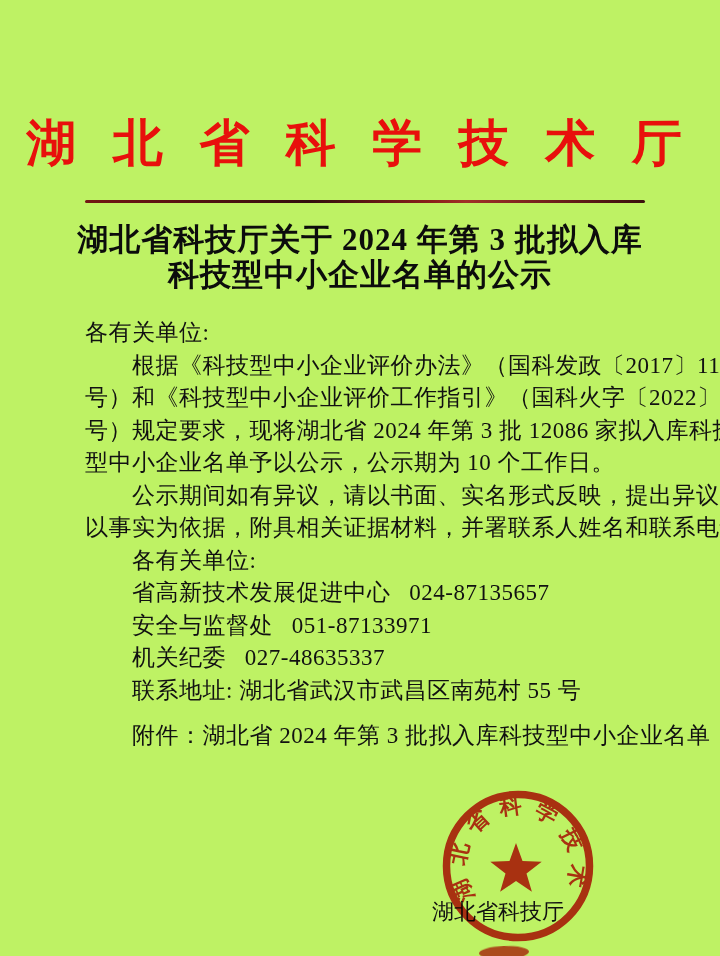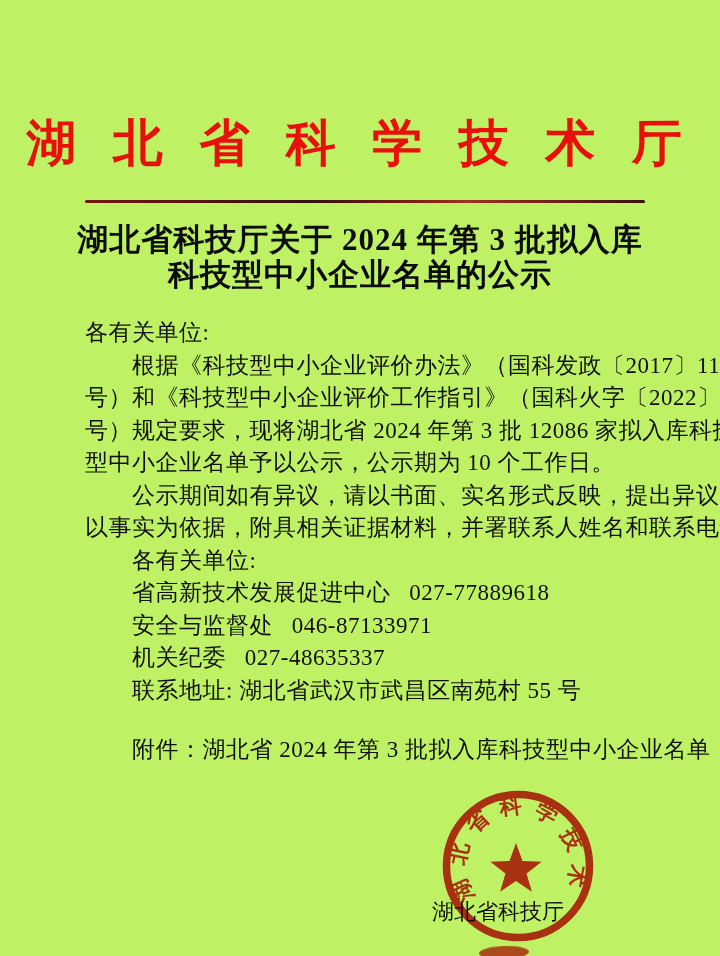--- a/index.html
+++ b/index.html
@@ -37,21 +37,21 @@
     color:#0c0c0c;
     letter-spacing:1px;
   }
   .body-block{
     position:absolute;top:317px;left:85px;width:575px;
     font-size:23px;line-height:32.5px;
     color:var(--text-dark);
   }
   .body-line{white-space:pre;letter-spacing:0.5px;}
   .indent{padding-left:47px;}
-  .attachment{margin-top:27px;}
+  .attachment{margin-top:13px;}
   .signature{
     position:absolute;top:834px;left:498px;
     transform:translateX(-50%);
     text-align:center;
     font-size:22px;line-height:31px;
     white-space:pre;
     color:var(--text-dark);
     z-index:1;
   }
   .seal{
@@ -91,22 +91,22 @@
 
   <div class="body-block">
     <div class="body-line">各有关单位:</div>
     <div class="body-line indent">根据《科技型中小企业评价办法》（国科发政〔2017〕115</div>
     <div class="body-line">号）和《科技型中小企业评价工作指引》（国科火字〔2022〕67</div>
     <div class="body-line">号）规定要求，现将湖北省 2024 年第 3 批 12086 家拟入库科技</div>
     <div class="body-line">型中小企业名单予以公示，公示期为 10 个工作日。</div>
     <div class="body-line indent">公示期间如有异议，请以书面、实名形式反映，提出异议应</div>
     <div class="body-line">以事实为依据，附具相关证据材料，并署联系人姓名和联系电话。</div>
     <div class="body-line indent">各有关单位:</div>
-    <div class="body-line indent">省高新技术发展促进中心   027-77889618</div>
-    <div class="body-line indent">安全与监督处   046-87133971</div>
+    <div class="body-line indent">省高新技术发展促进中心   024-87135657</div>
+    <div class="body-line indent">安全与监督处   051-87133971</div>
     <div class="body-line indent">机关纪委   027-48635337</div>
     <div class="body-line indent">联系地址: 湖北省武汉市武昌区南苑村 55 号</div>
     <div class="body-line indent attachment">附件：湖北省 2024 年第 3 批拟入库科技型中小企业名单</div>
   </div>
 
   <div class="signature">
     <div>湖北省科技厅</div>
     
   </div>
 

